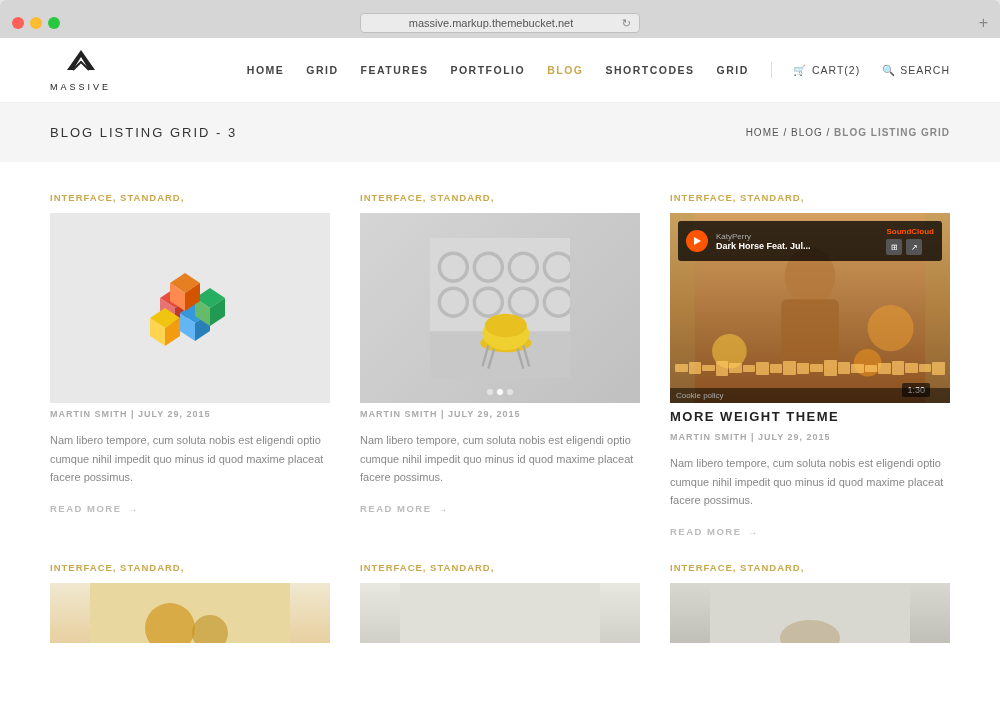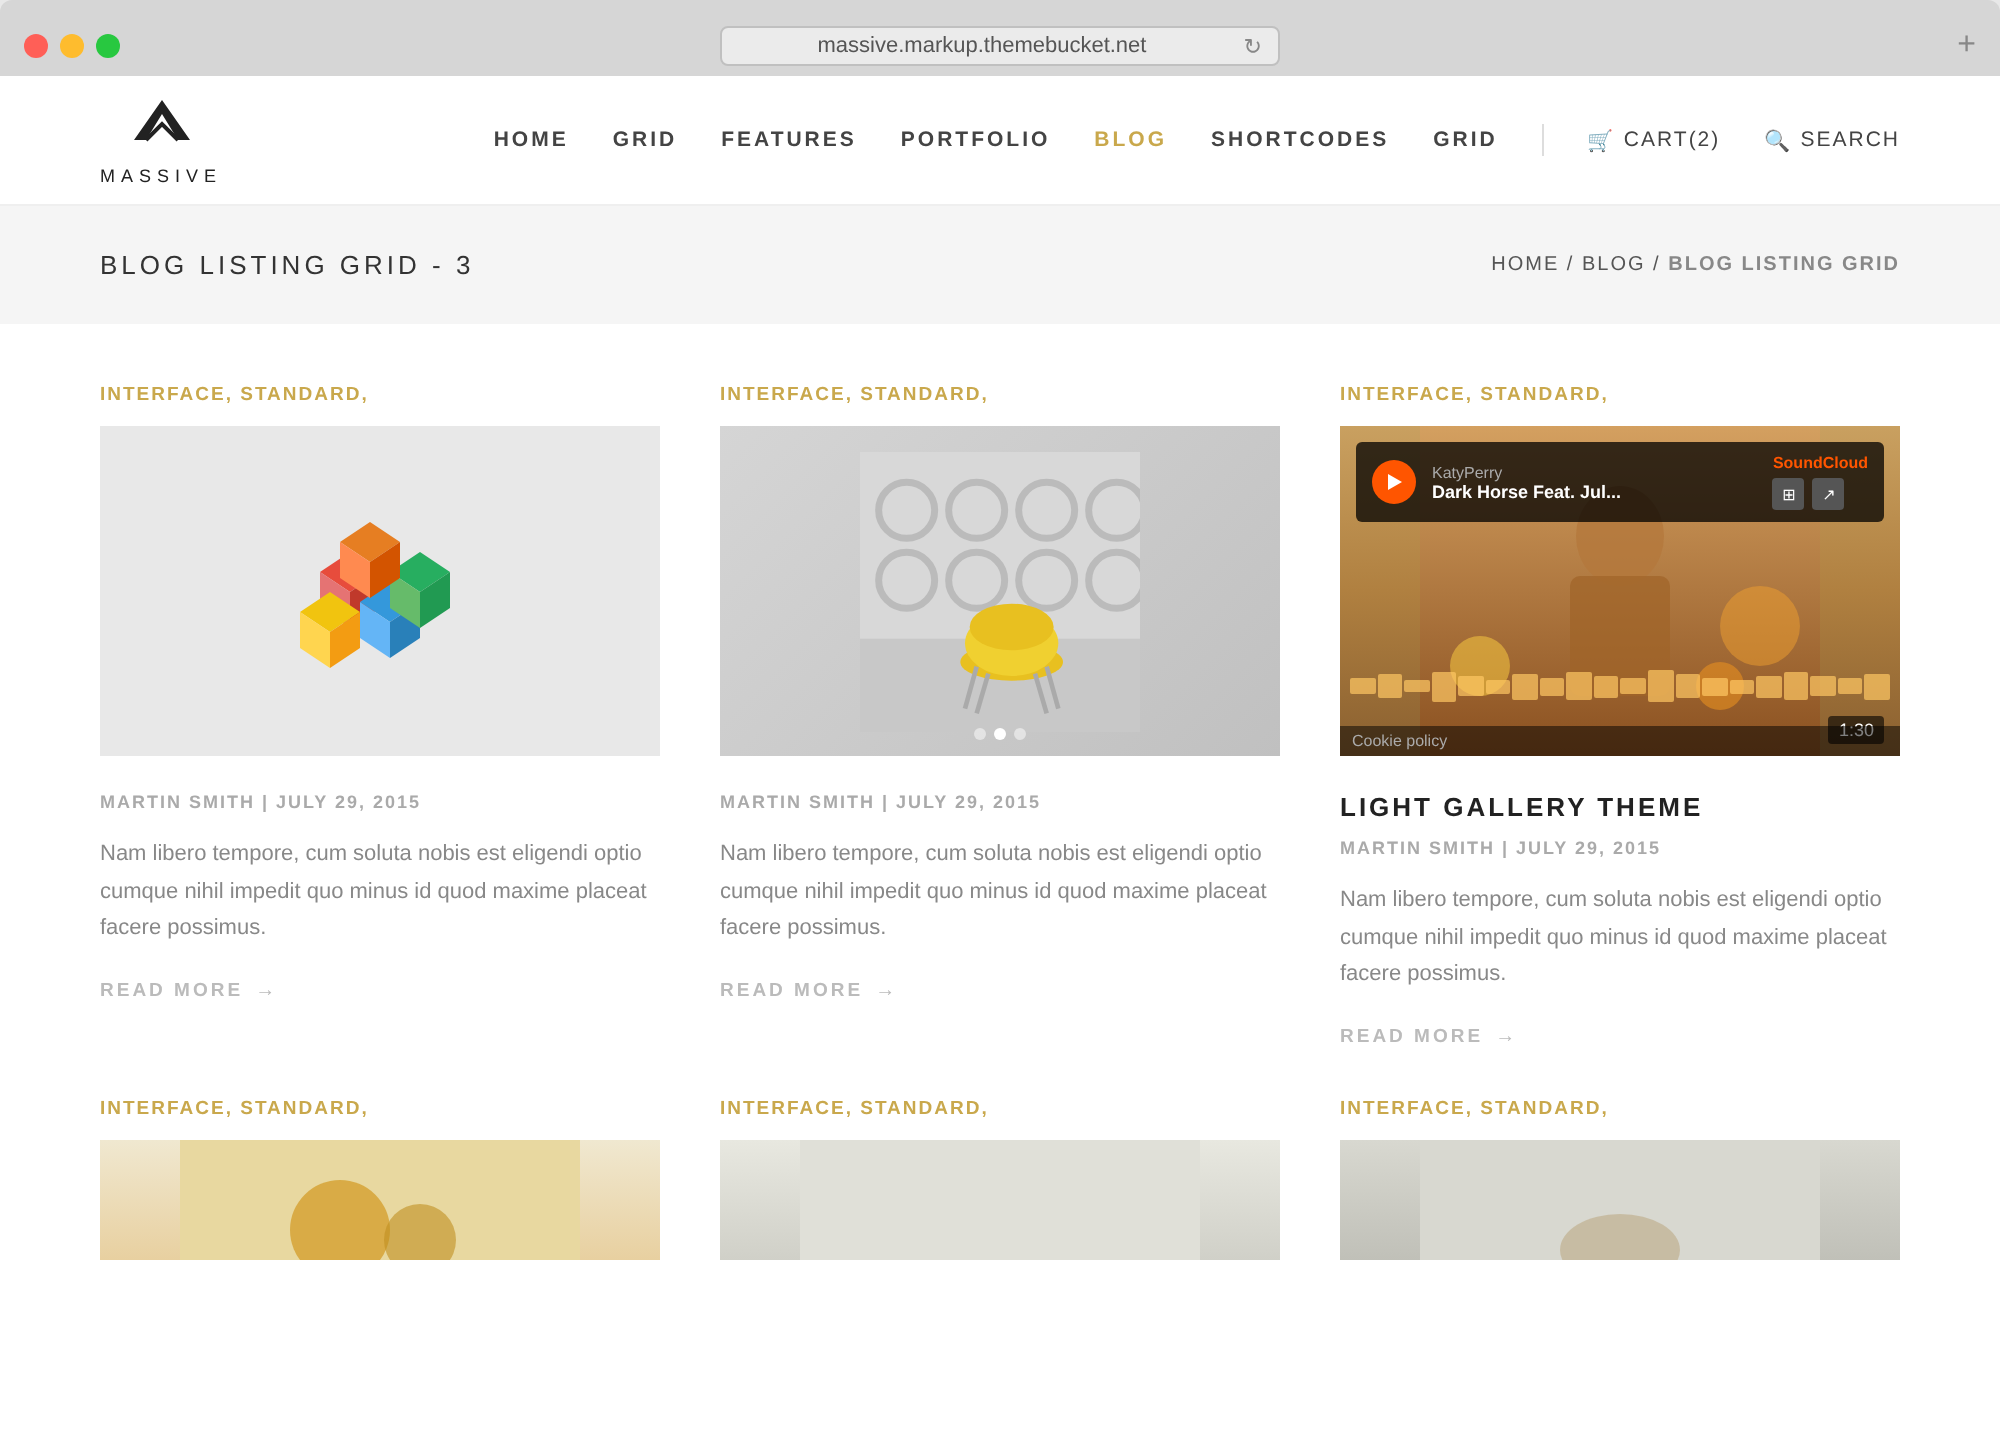--- a/index.html
+++ b/index.html
@@ -142,23 +142,23 @@
     .card-tags {
       font-size: 9.5px;
       letter-spacing: 1px;
       color: #c9a84c;
       margin-bottom: 10px;
       font-weight: 600;
     }
 
     .card-image {
       width: 100%;
-      height: 165px;
+      height: 190px;
       background: #f0f0f0;
-      margin-bottom: 18px;
+      margin-bottom: 6px;
       position: relative;
       overflow: hidden;
     }
 
     
     .card-image-1 {
       background: #e8e8e8;
       display: flex;
       align-items: center;
       justify-content: center;
@@ -239,21 +239,21 @@
       background: linear-gradient(180deg, #c9a060 0%, #b08040 50%, #8a6030 100%);
       display: flex;
       align-items: center;
       justify-content: center;
       position: relative;
     }
 
     .duration-badge {
       position: absolute;
       bottom: 6px;
-      right: 8px;
+      right: 20px;
       background: rgba(0,0,0,0.6);
       color: white;
       font-size: 9px;
       padding: 2px 5px;
       border-radius: 2px;
     }
 
     .cookie-notice {
       position: absolute;
       bottom: 0;
@@ -563,21 +563,21 @@
               <div class="wave-bar" style="height:11px;"></div>
               <div class="wave-bar" style="height:14px;"></div>
               <div class="wave-bar" style="height:10px;"></div>
               <div class="wave-bar" style="height:8px;"></div>
               <div class="wave-bar" style="height:13px;"></div>
             </div>
             <div class="duration-badge">1:30</div>
             <div class="cookie-notice">Cookie policy</div>
           </div>
         </div>
-        <div class="card-title">LIGHT GALLERY THEME</div>
+        <div class="card-title">MORE WEIGHT THEME</div>
         <div class="card-meta">MARTIN SMITH  |  JULY 29, 2015</div>
         <div class="card-excerpt">Nam libero tempore, cum soluta nobis est eligendi optio cumque nihil impedit quo minus id quod maxime placeat facere possimus.</div>
         <div class="read-more">
           <span>READ MORE</span>
           <span class="arrow-right">→</span>
         </div>
       </div>
 
     </div>
 

